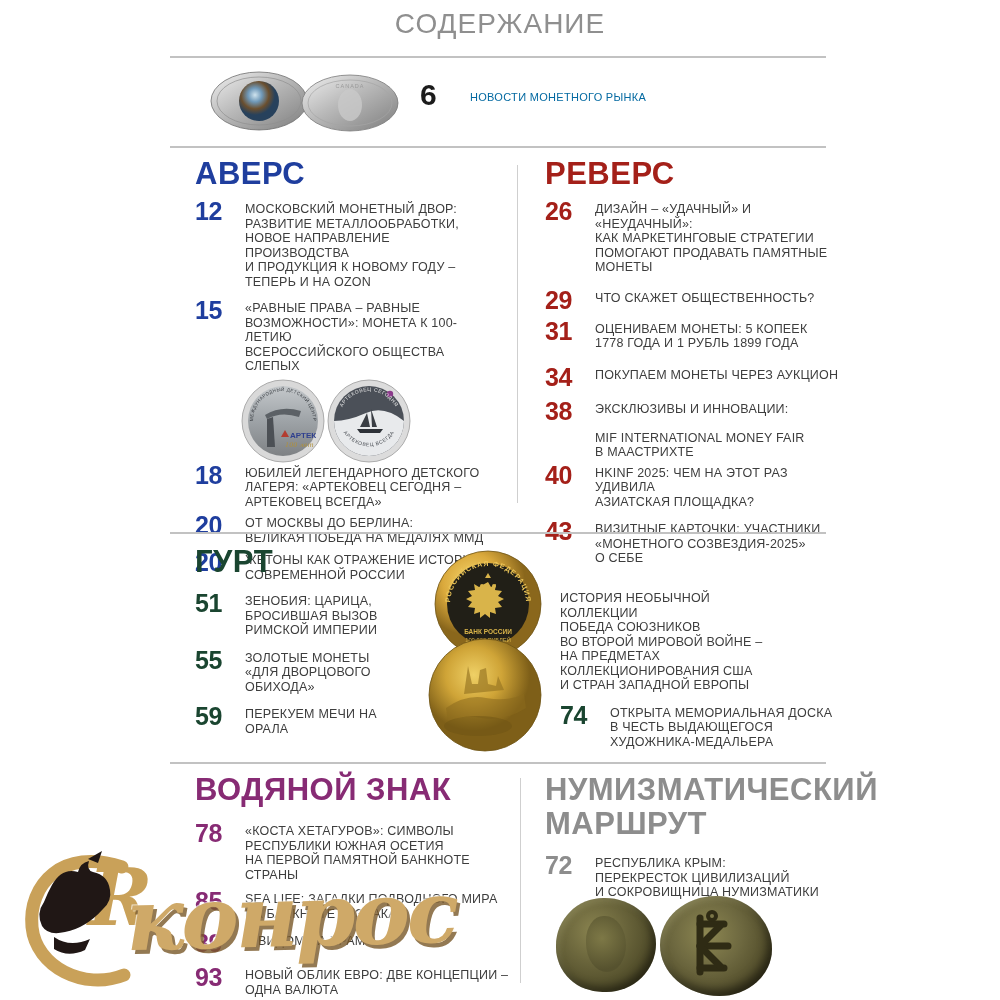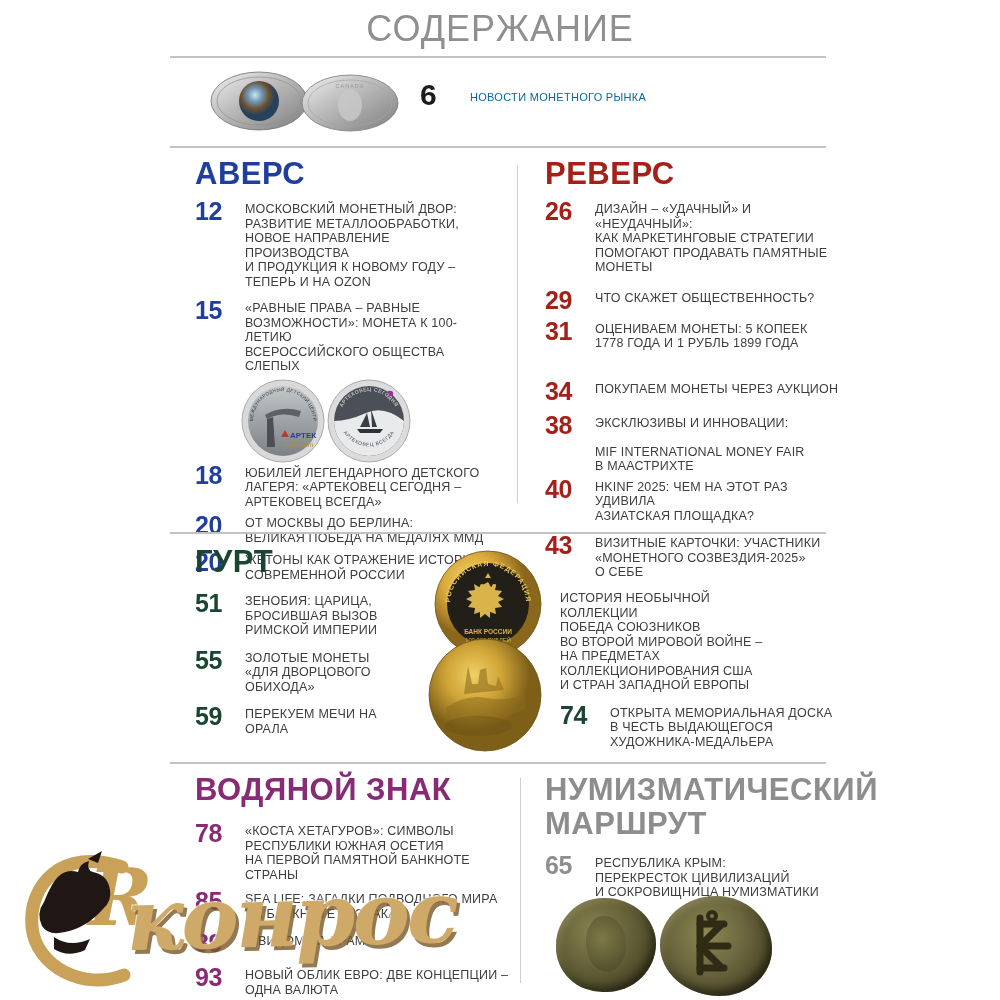--- a/index.html
+++ b/index.html
@@ -10,21 +10,21 @@
   .page{position:absolute;inset:0;}
   
   .hr{position:absolute;left:170px;width:656px;height:2px;background:#c2c2c2;}
   .hr1{top:56px}.hr2{top:146px}.hr3{top:532px}.hr4{top:762px}
   .vdiv{position:absolute;width:1px;background:#cfcfcf;}
   .vdiv1{left:517px;top:165px;height:338px;}
   .vdiv2{left:520px;top:778px;height:205px;}
   
   .page-title{
     position:absolute;top:8px;left:0;width:1000px;text-align:center;
-    font-size:36px;font-weight:normal;letter-spacing:1px;color:#8f8f8f;margin:0;
+    font-size:28px;font-weight:normal;letter-spacing:1px;color:#8f8f8f;margin:0;
   }
   
   .news-row{position:absolute;left:170px;top:60px;width:656px;height:86px;}
   .eye-coins{position:absolute;left:40px;top:10px;width:200px;height:66px;}
   .news-num{position:absolute;left:250px;top:18px;font-size:30px;font-weight:bold;color:#1c1c1c;}
   .news-label{position:absolute;left:300px;top:31px;font-size:11px;letter-spacing:.3px;color:#0369a1;}
   
   .sec-title{font-size:31px;font-weight:bold;letter-spacing:.5px;margin:0 0 8px 0;line-height:34px;white-space:pre-line;}
   .entry{display:flex;}
   .entry .num{flex:none;width:50px;font-size:25px;font-weight:bold;line-height:24px;letter-spacing:-.5px;}
@@ -41,21 +41,21 @@
   .col-gurt-left{left:195px;top:545px;width:220px;}
   .col-gurt-left .sec-title{margin-bottom:12px;}
   .col-gurt-right{left:560px;top:588px;width:280px;}
   .col-vodyanoy{left:195px;top:773px;width:330px;}
   .col-vodyanoy .sec-title{margin-bottom:14px;}
   .col-marshrut{left:545px;top:773px;width:300px;}
   .col-marshrut .sec-title{margin-bottom:12px;}
   
   .mb3{margin-bottom:3px}.mb4{margin-bottom:4px}.mb5{margin-bottom:5px}
   .mb7{margin-bottom:7px}.mb9{margin-bottom:9px}.mb10{margin-bottom:10px}
-  .mb13{margin-bottom:13px}.mb14{margin-bottom:28px}
+  .mb13{margin-bottom:13px}.mb14{margin-bottom:14px}
   
   .artek-coins{height:80px;margin:2px 0 4px 46px;position:relative;width:200px;}
   .artek-coins svg{position:absolute;top:0;}
   .gold-coins{position:absolute;left:428px;top:548px;width:122px;height:212px;}
   .gold-coins .gc1{position:absolute;left:6px;top:2px;}
   .gold-coins .gc2{position:absolute;left:0px;top:90px;}
   .ancient-coins{position:absolute;left:556px;top:896px;width:230px;height:100px;}
   .blob{position:absolute;}
   .blob1{left:0;top:2px;width:100px;height:94px;border-radius:48% 52% 50% 47%/51% 49% 52% 48%;
     background:radial-gradient(circle at 38% 35%,#8a8450 0%,#6b663c 35%,#4e4a28 70%,#3a3519 100%);
@@ -341,21 +341,21 @@
 ОДНА ВАЛЮТА</div>
     </div>
   </div>
 
   <div class="vdiv vdiv2"></div>
 
   <div class="col col-marshrut">
     <h2 class="sec-title c-marshrut">НУМИЗМАТИЧЕСКИЙ
 МАРШРУТ</h2>
     <div class="entry">
-      <div class="num c-marshrut">65</div>
+      <div class="num c-marshrut">72</div>
       <div class="txt">РЕСПУБЛИКА КРЫМ:
 ПЕРЕКРЕСТОК ЦИВИЛИЗАЦИЙ
 И СОКРОВИЩНИЦА НУМИЗМАТИКИ</div>
     </div>
   </div>
 
   <div class="ancient-coins">
     <div class="blob blob1"></div>
     <div class="blob blob2">
       <svg width="64" height="70" viewBox="0 0 64 70">

